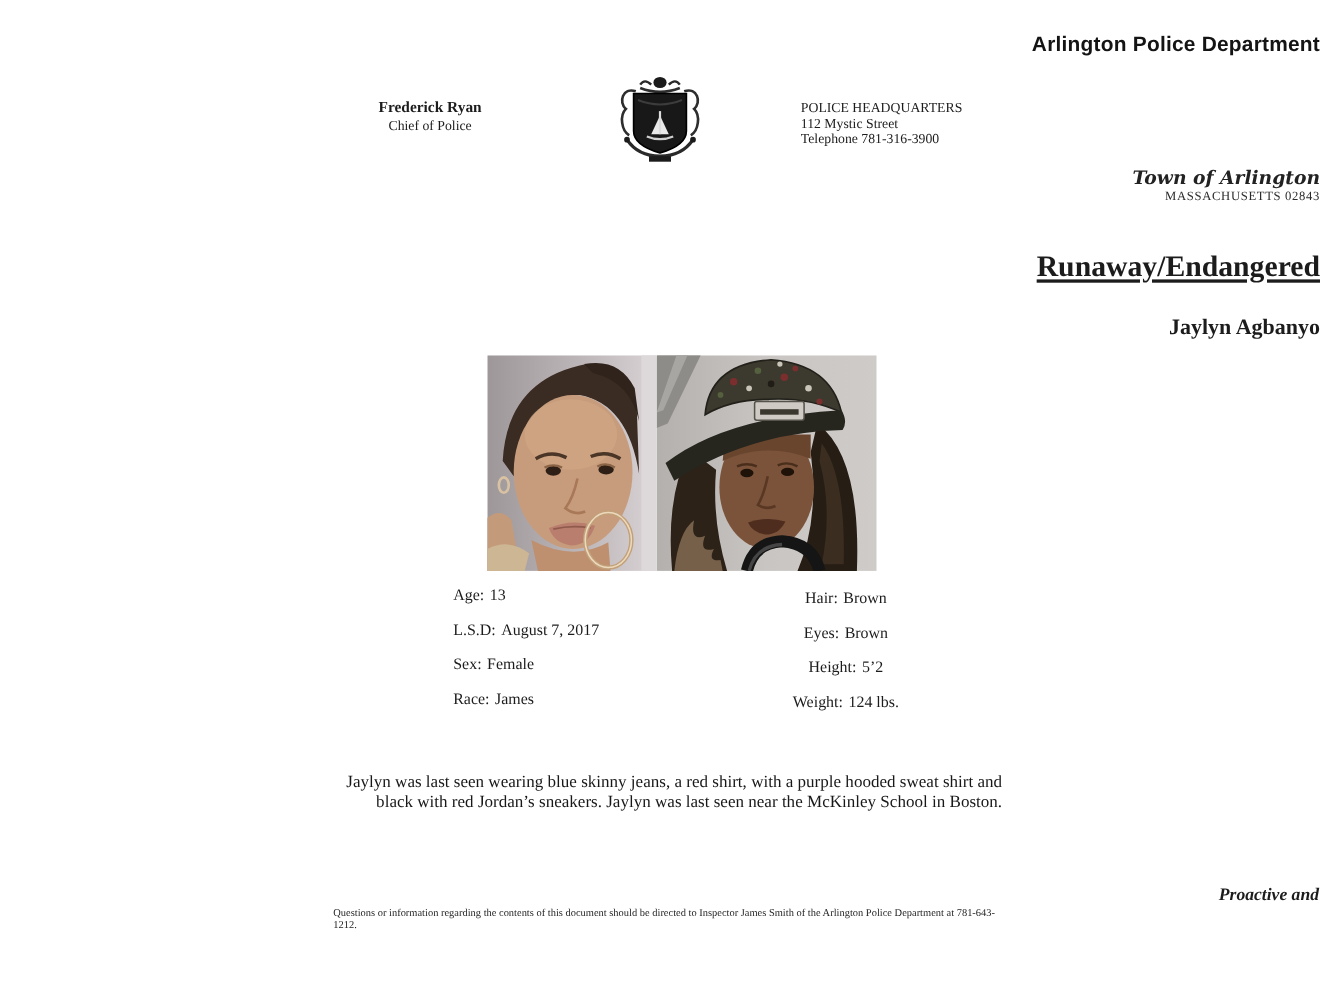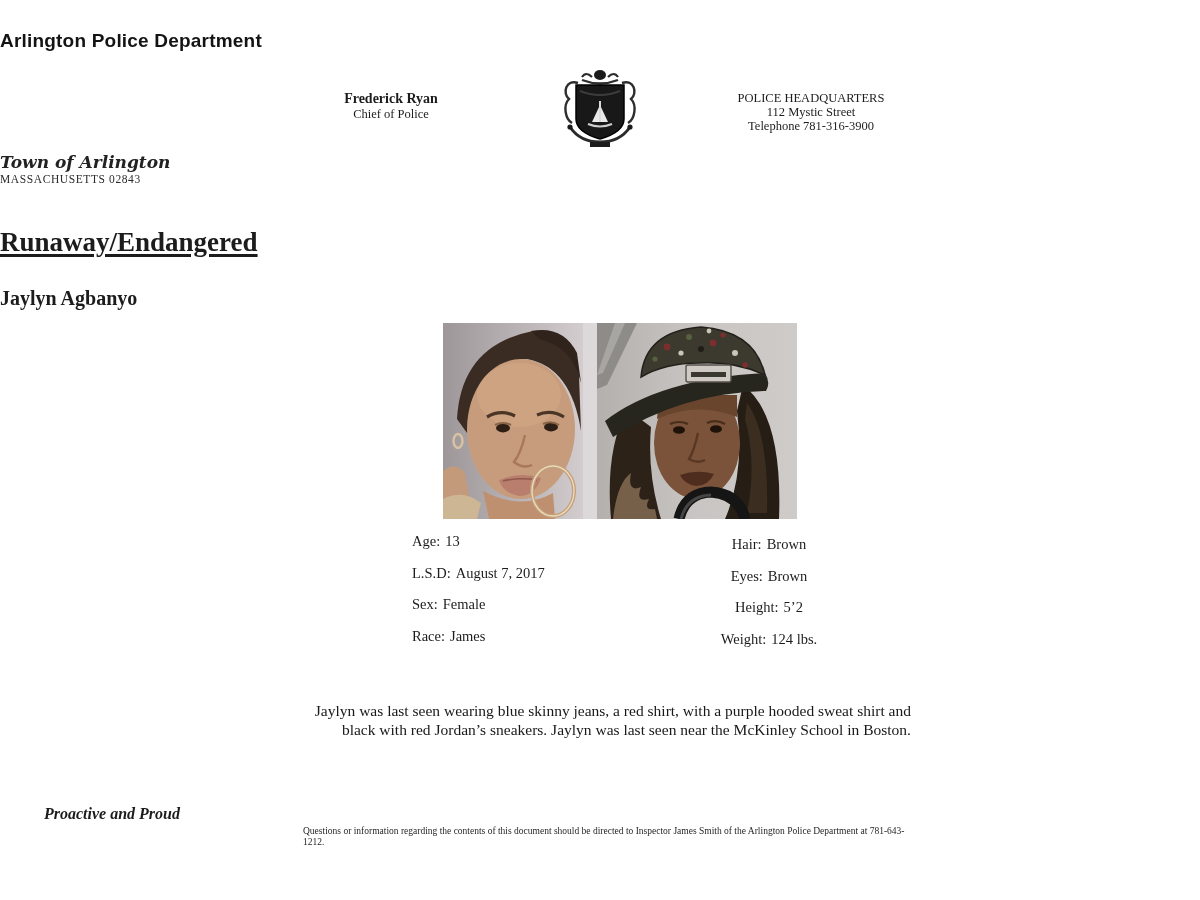--- a/index.html
+++ b/index.html
@@ -1,31 +1,31 @@
 <!DOCTYPE html>
 <html><head>
 <meta charset="utf-8">
 <style>
   html,body{margin:0;padding:0;}
   body{
     width:1200px;height:900px;background:#ffffff;position:relative;
     font-family:"Liberation Serif", serif;color:#1c1c1c;overflow:hidden;
   }
   .abs{position:absolute;}
-  .centered{left:0;width:1200px;text-align:left;}
+  .centered{left:0;width:1200px;text-align:right;}
 
   
   .dept-title{
     top:30px;font-family:"Liberation Sans", sans-serif;font-weight:bold;
     font-size:19px;letter-spacing:.2px;color:#141414;
   }
   .chief-block{top:92px;left:326px;width:130px;text-align:center;line-height:14.5px;}
   .chief-name{font-weight:bold;font-size:14px;display:block;}
   .chief-title{font-size:12.5px;display:block;}
-  .hq-block{top:92px;left:728px;width:166px;text-align:center;font-size:12.5px;line-height:13.8px;}
+  .hq-block{top:92px;left:728px;width:166px;text-align:left;font-size:12.5px;line-height:13.8px;}
   .hq-block span{display:block;}
 
   
   .crest-wrap{top:67px;left:558px;width:84px;height:84px;}
   .town-script{
     top:152px;font-family:"DejaVu Serif", serif;font-style:italic;font-weight:bold;
     font-size:17px;color:#222;
   }
   .state-line{top:173px;font-size:11.5px;letter-spacing:.6px;color:#2a2a2a;}
 

